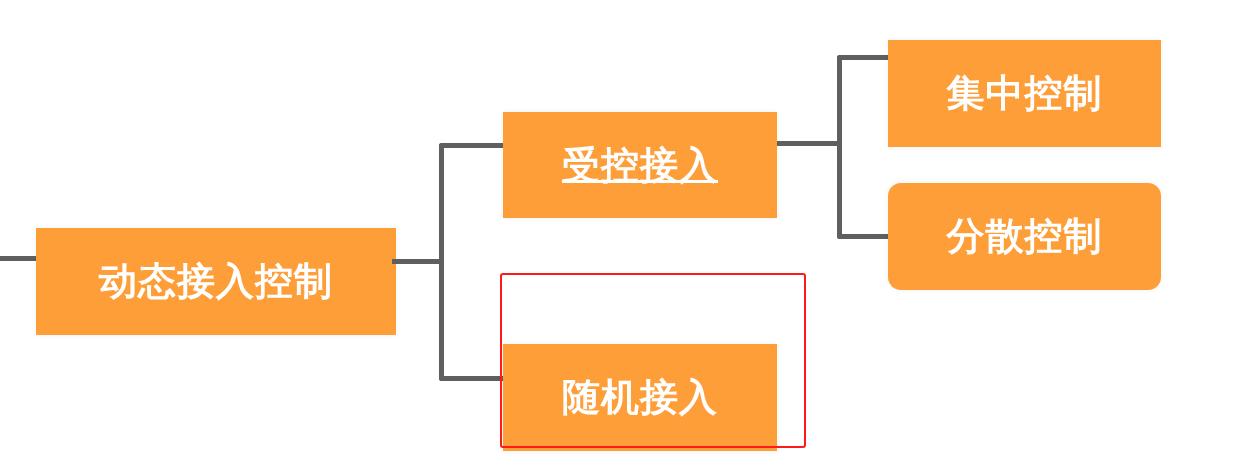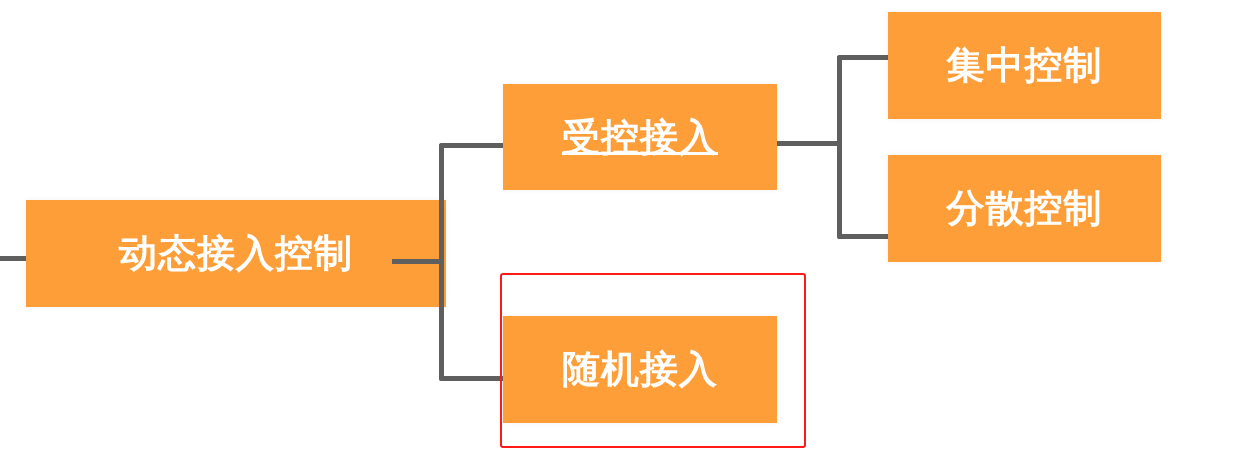--- a/index.html
+++ b/index.html
@@ -10,35 +10,36 @@
   }
   .node {
     position: absolute;
     background: #fd9e38;
     color: #ffffff;
     display: flex; align-items: center; justify-content: center;
     font-weight: bold;
     font-size: 38px;
     letter-spacing: 1px;
     box-shadow: 0 0 6px rgba(0,0,0,0.06);
+    margin-top: 28px;
   }
   .line { position: absolute; background: #5f5f5f; }
   .highlight {
     position: absolute;
     border: 2px solid #ff1a1a;
     border-radius: 3px;
     box-sizing: border-box;
   }
 </style>
 </head>
 <body>
 
 <div class="line" style="left:0;top:256px;width:36px;height:5px;"></div>
 
-<div class="node" style="left:26px;top:200px;width:420px;height:107px;">
+<div class="node" style="left:36px;top:200px;width:360px;height:107px;">
   <span>动态接入控制</span>
 </div>
 
 <div class="line" style="left:392px;top:259px;width:51px;height:5px;"></div>
 <div class="line" style="left:439px;top:143px;width:5px;height:238px;border-radius:3px;"></div>
 <div class="line" style="left:439px;top:143px;width:64px;height:5px;border-radius:3px 0 0 0;"></div>
 <div class="line" style="left:439px;top:376px;width:64px;height:5px;border-radius:0 0 0 3px;"></div>
 
 <div class="node" style="left:503px;top:84px;width:274px;height:106px;text-decoration:underline;">
   <span>受控接入</span>
@@ -50,15 +51,15 @@
 <div class="highlight" style="left:500px;top:273px;width:306px;height:175px;"></div>
 
 <div class="line" style="left:777px;top:141px;width:62px;height:5px;"></div>
 <div class="line" style="left:837px;top:55px;width:5px;height:184px;border-radius:3px;"></div>
 <div class="line" style="left:837px;top:55px;width:51px;height:5px;border-radius:3px 0 0 0;"></div>
 <div class="line" style="left:837px;top:234px;width:51px;height:5px;border-radius:0 0 0 3px;"></div>
 
 <div class="node" style="left:888px;top:12px;width:273px;height:107px;">
   <span>集中控制</span>
 </div>
-<div class="node" style="left:888px;top:155px;width:273px;height:107px;">
+<div class="node" style="left:888px;top:155px;width:273px;height:107px;border-radius:13px;">
   <span>分散控制</span>
 </div>
 
 </body></html>

